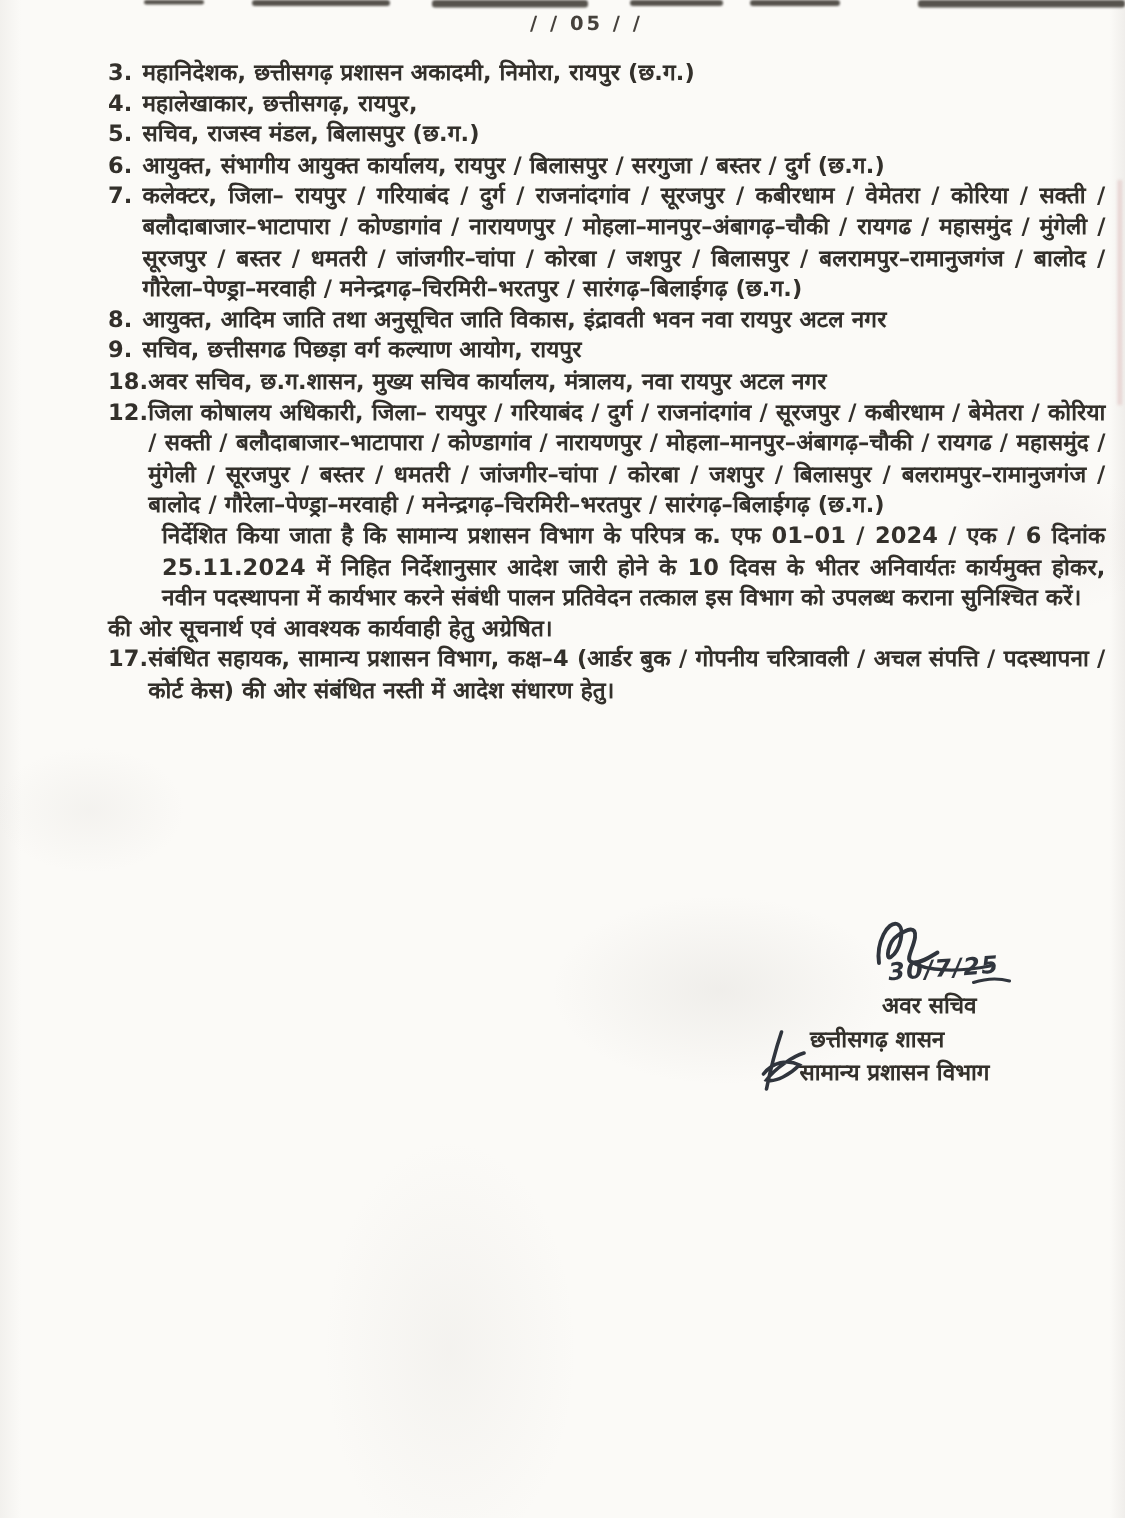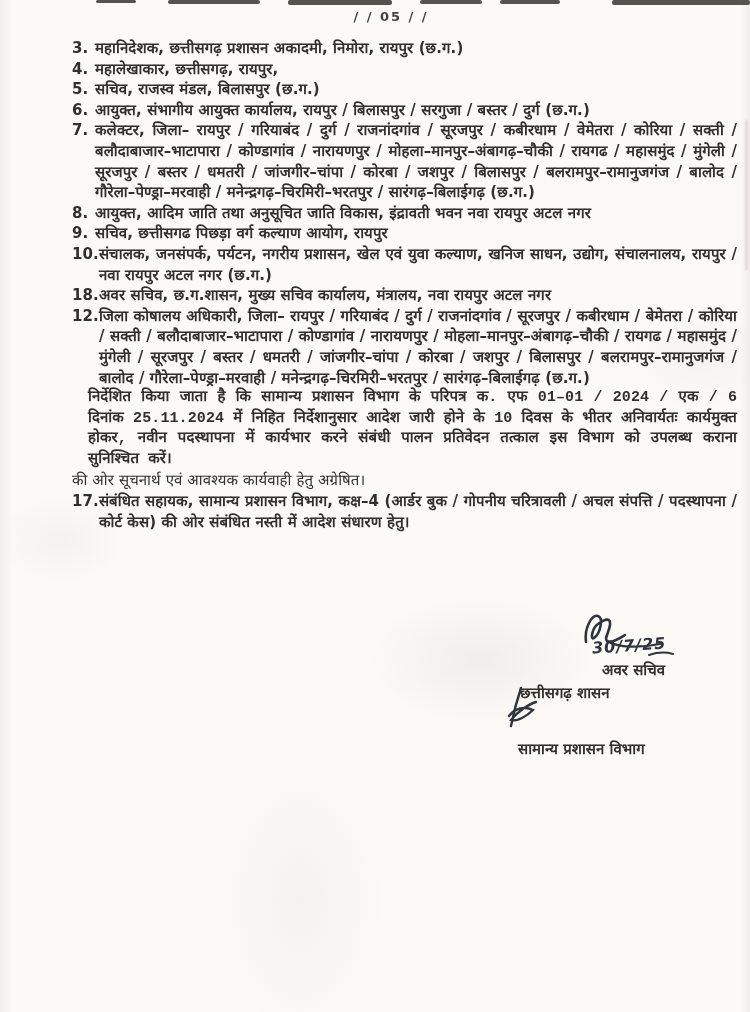--- a/index.html
+++ b/index.html
@@ -39,23 +39,23 @@
     position:absolute;top:38px;left:0;width:750px;box-sizing:border-box;
     padding:0 13px 0 72px;
     font-size:15px;line-height:20.6px;font-weight:600;
     letter-spacing:0.1px;
   }
   .li{display:flex;align-items:flex-start;}
   .num{flex:0 0 23px;white-space:nowrap;}
   .txt{flex:1;text-align:justify;}
   .dots{flex:1 1 auto;border-bottom:1.6px dotted #4c473f;margin:0 1px 4px 2px;min-width:30px;}
   .suffix{flex:0 0 auto;}
-  .para{margin-left:16px;text-align:justify;font-family:Liberation Mono, monospace;}
+  .para{margin-left:36px;text-align:justify;}
   .bold{font-weight:800;}
-  .fwd{font-weight:400;}
+  .fwd{font-weight:700;}
 
   .sig{position:absolute;left:0;top:0;width:750px;height:1012px;pointer-events:none;}
   .sig .printed{position:absolute;font-size:15px;font-weight:600;color:#33302b;white-space:nowrap;}
   .sig-scribble{position:absolute;left:580px;top:608px;}
   .initials-scribble{position:absolute;left:503px;top:686px;}
   .sig-date{
     position:absolute;left:592px;top:636px;
     font-size:16px;font-weight:700;color:#30353d;
     transform:rotate(-4deg);letter-spacing:1px;font-style:italic;
   }
@@ -100,24 +100,20 @@
     </div>
     <div class="li">
       <span class="num">8.</span>
       <span class="txt">आयुक्त, आदिम जाति तथा अनुसूचित जाति विकास, इंद्रावती भवन नवा रायपुर अटल नगर</span>
     </div>
     <div class="li">
       <span class="num">9.</span>
       <span class="txt">सचिव, छत्तीसगढ पिछड़ा वर्ग कल्याण आयोग, रायपुर</span>
     </div>
     <div class="li">
-      <span class="num">10.</span>
-      <span class="txt">संचालक, जनसंपर्क, पर्यटन, नगरीय प्रशासन, खेल एवं युवा कल्याण, खनिज साधन, उद्योग, संचालनालय, रायपुर / नवा रायपुर अटल नगर (छ.ग.)</span>
-    </div>
-    <div class="li">
       <span class="num">18.</span>
       <span class="txt">अवर सचिव, छ.ग.शासन, मुख्य सचिव कार्यालय, मंत्रालय, नवा रायपुर अटल नगर</span>
     </div>
     <div class="li">
       <span class="num">12.</span>
       <span class="txt">जिला कोषालय अधिकारी, जिला– रायपुर / गरियाबंद / दुर्ग / राजनांदगांव / सूरजपुर / कबीरधाम / बेमेतरा / कोरिया / सक्ती / बलौदाबाजार–भाटापारा / कोण्डागांव / नारायणपुर / मोहला–मानपुर–अंबागढ़–चौकी / रायगढ / महासमुंद / मुंगेली / सूरजपुर / बस्तर / धमतरी / जांजगीर–चांपा / कोरबा / जशपुर / बिलासपुर / बलरामपुर–रामानुजगंज / बालोद / गौरेला–पेण्ड्रा–मरवाही / मनेन्द्रगढ़–चिरमिरी–भरतपुर / सारंगढ़–बिलाईगढ़ (छ.ग.)</span>
     </div>
 
 
 
@@ -137,22 +133,22 @@
       <path d="M6,34 C4,20 12,6 18,8 C24,10 20,26 14,30 C10,33 12,20 18,16 C25,11 31,9 30,17 C29,24 24,31 27,33 C31,36 40,30 45,27" fill="none" stroke="#30353d" stroke-width="2.6" stroke-linecap="round"></path>
       <path d="M27,33 C38,40 60,40 80,36" fill="none" stroke="#30353d" stroke-width="2.2" stroke-linecap="round"></path>
     </svg>
 
     <div class="sig-date">30/7/25</div>
 
     <svg class="date-flourish" width="26" height="12" viewBox="0 0 26 12">
       <path d="M1,7 C10,4 18,4 25,6" fill="none" stroke="#30353d" stroke-width="2" stroke-linecap="round"></path>
     </svg>
 
-    <div class="printed" style="left:602px;top:659px;">अवर सचिव</div>
-    <div class="printed" style="left:520px;top:682px;">छत्तीसगढ़ शासन</div>
-    <div class="printed" style="left:518px;top:704px;margin-top:34px;">सामान्य प्रशासन विभाग</div>
+    <div class="printed" style="left:588px;top:659px;">अवर सचिव</div>
+    <div class="printed" style="left:540px;top:682px;">छत्तीसगढ़ शासन</div>
+    <div class="printed" style="left:533px;top:704px;">सामान्य प्रशासन विभाग</div>
 
     <svg class="initials-scribble" width="36" height="42" viewBox="0 0 36 42">
       <path d="M18,2 C14,14 10,30 8,40 M6,30 C12,22 22,20 30,24 C24,30 14,36 8,34 C14,26 26,18 33,16" fill="none" stroke="#30353d" stroke-width="2.4" stroke-linecap="round"></path>
     </svg>
   </div>
 
 </div>
 
 </body></html>

